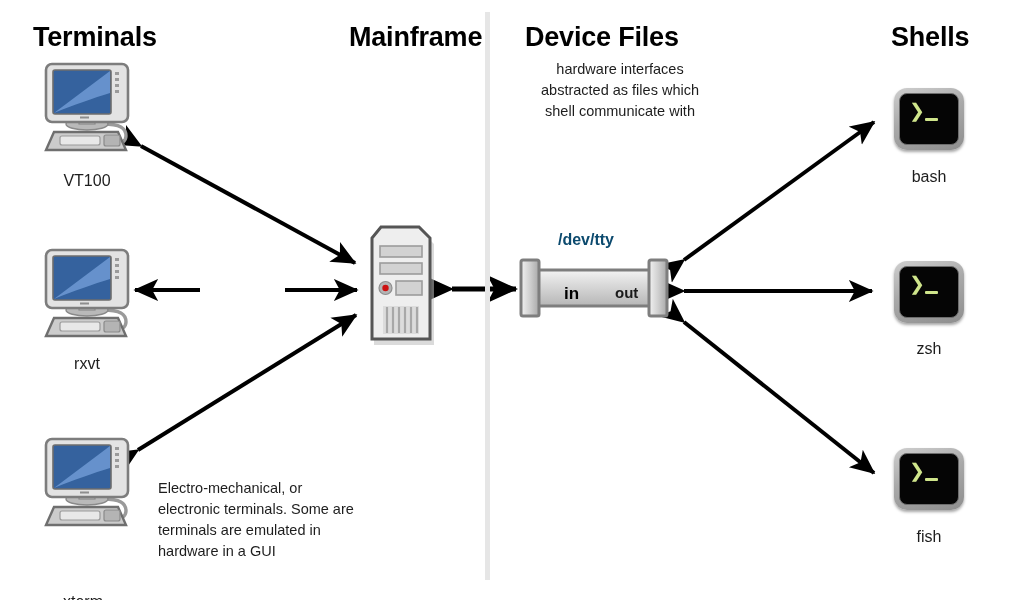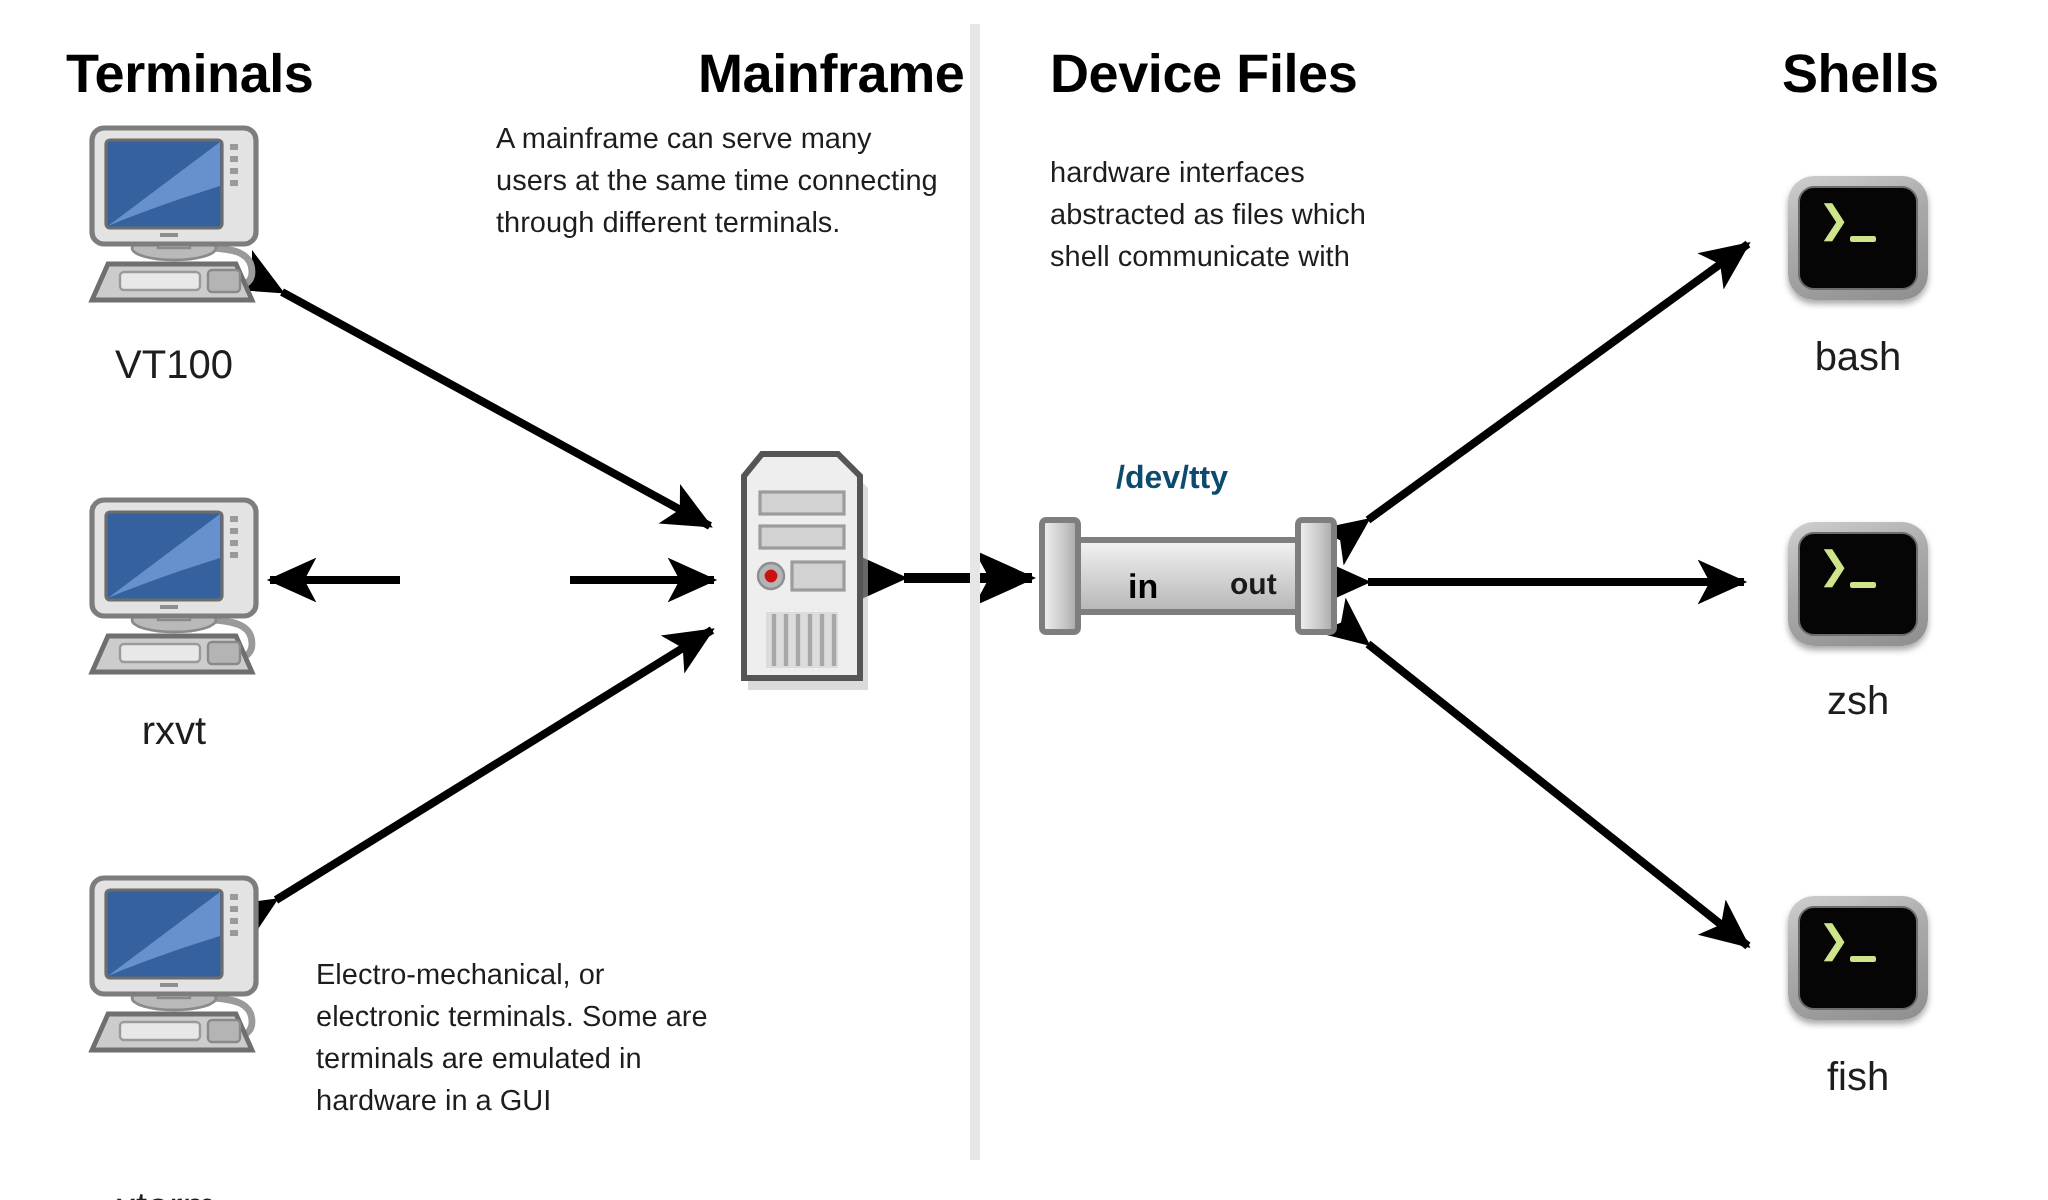--- a/index.html
+++ b/index.html
@@ -39,21 +39,21 @@
   
   .note {
     font-size: 14.5px;
     line-height: 21px;
     color: #1d1d1d;
   }
   .note.center { text-align: center; }
 
   
   .devlabel {
-    font-size: 20px;
+    font-size: 16px;
     color: #1d1d1d;
     text-align: center;
     white-space: nowrap;
   }
   .ttylabel {
     font-size: 16px;
     font-weight: bold;
     color: #0c4a6e;
     white-space: nowrap;
   }
@@ -160,23 +160,22 @@
   <div class="abs divider" style="left:485px; top:12px; height:568px;"></div>
 
   <div class="abs heading" style="left:33px; top:22px;">Terminals</div>
 
   <div class="abs heading" style="left:525px; top:22px;">Device Files</div>
 
   <div class="abs heading" style="left:349px; top:22px;">Mainframe</div>
 
   <div class="abs heading" style="left:891px; top:22px;">Shells</div>
 
-  <div class="abs note" style="left:248px; top:60px; width:222px;">A mainframe can serve many users at the same time connecting through different terminals.</div>
-
-  <div class="abs note" style="left:525px; top:77px; width:190px;">hardware interfaces abstracted as files which shell communicate with</div>
+
+  <div class="abs note" style="left:525px; top:59px; width:190px;text-align:center;">hardware interfaces abstracted as files which shell communicate with</div>
 
   <div class="abs note" style="left:158px; top:478px; width:206px;">Electro-mechanical, or electronic terminals. Some are terminals are emulated in hardware in a GUI</div>
 
 
 
   <div class="abs" style="left:40px; top:62px;">
     <svg class="pc-icon" viewBox="0 0 94 92" xmlns="http://www.w3.org/2000/svg">
       <path d="M63 62 C80 62 86 66 86 74 C86 80 80 82 76 82" fill="none" stroke="#9a9a9a" stroke-width="3.4"></path>
       <ellipse cx="47" cy="62" rx="21" ry="6" fill="#b9b9b9" stroke="#8a8a8a" stroke-width="1.4"></ellipse>
       <rect x="39" y="52" width="16" height="10" fill="#c9c9c9" stroke="#8a8a8a" stroke-width="1.2"></rect>

